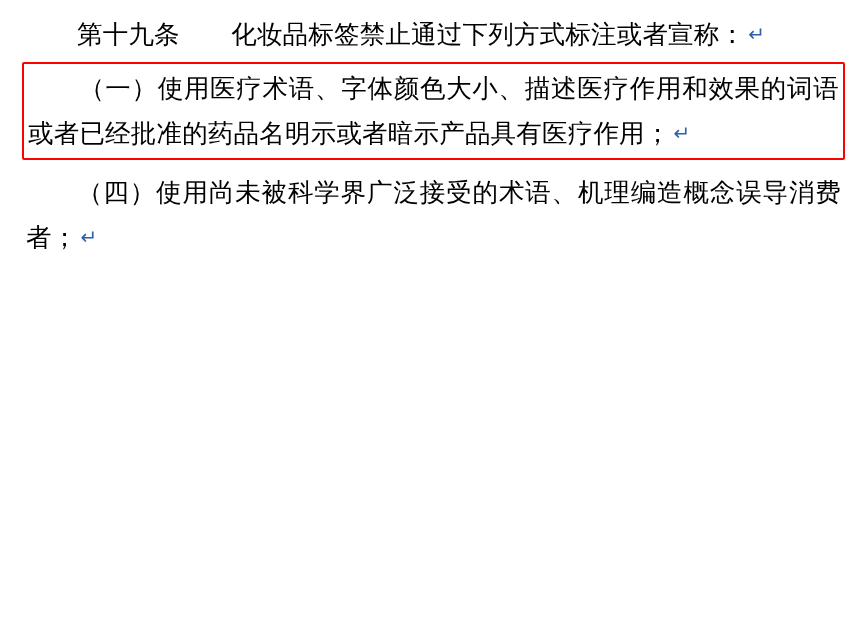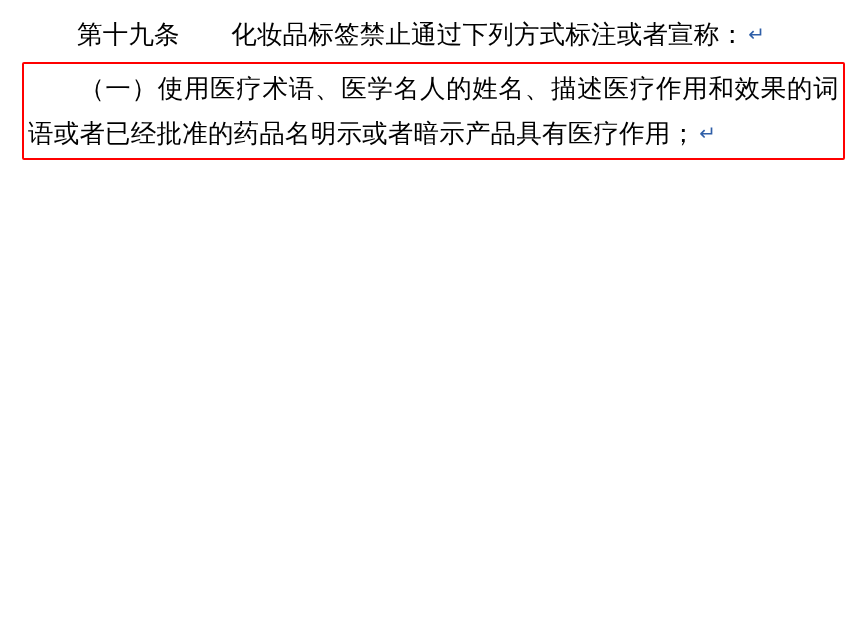--- a/index.html
+++ b/index.html
@@ -55,25 +55,28 @@
 
 <div class="doc">
 
   <p class="para indent">
     <span>第十九条　　化妆品标签禁止通过下列方式标注或者宣称：</span><span class="pilcrow">↵</span>
   </p>
 
   <div class="gap-sm"></div>
 
   <p class="para indent boxed">
-    <span>（一）使用医疗术语、医学名人的姓名、描述医疗作用和效果的词语或者已经批准的药品名明示或者暗示产品具有医疗作用；</span><span class="pilcrow">↵</span>
+    <span>（一）使用医疗术语、字体颜色大小、描述医疗作用和效果的词语或者已经批准的药品名明示或者暗示产品具有医疗作用；</span><span class="pilcrow">↵</span>
   </p>
 
   <div class="gap-sm"></div>
 
 
   <div class="gap-xs"></div>
 
 
   <div class="gap-sm"></div>
 
+  <p class="para indent">
+    <span>（四）使用尚未被科学界广泛接受的术语、机理编造概念误导消费者；</span><span class="pilcrow">↵</span>
+  </p>
 
 </div>
 
 </body></html>

